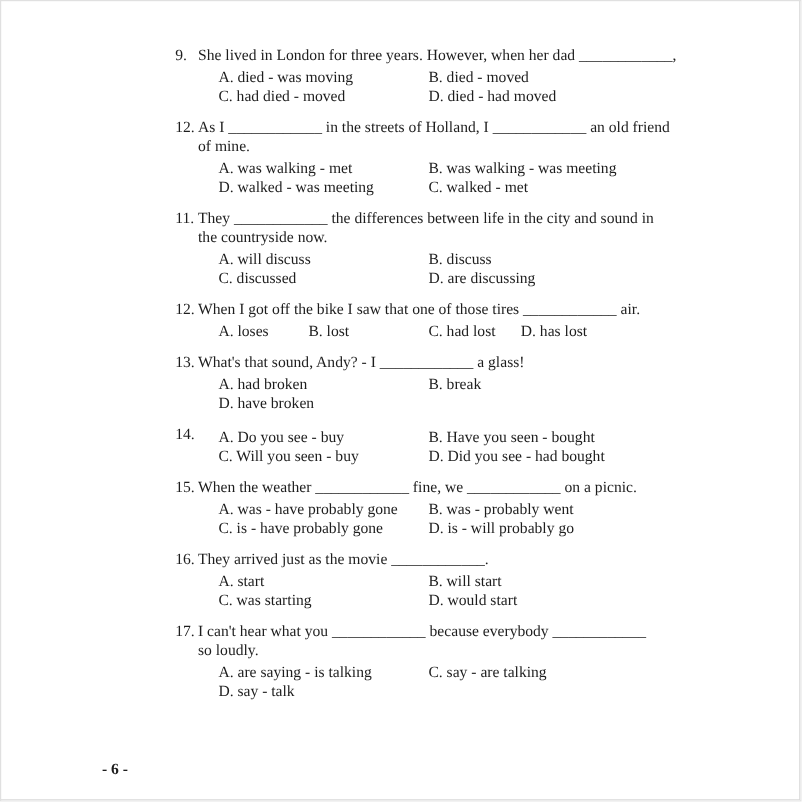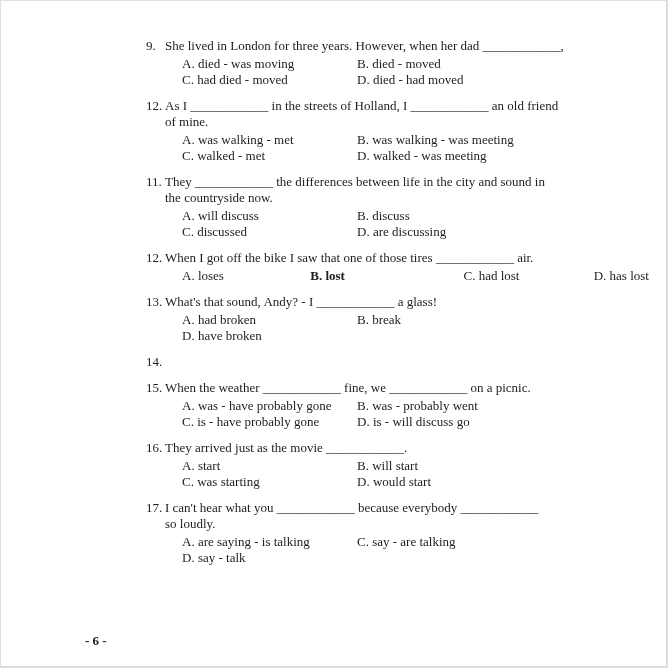--- a/index.html
+++ b/index.html
@@ -20,23 +20,23 @@
     box-shadow: inset -1px -1px 0 #d9d9d9;
   }
   .questions { padding: 37px 18px 0 145px; }
   .question { margin-bottom: 10px; }
   .q-row { display: flex; }
   .q-number { flex: none; width: 19px; }
   .q-content { flex: 1; min-width: 0; }
   .q-line { white-space: nowrap; }
   .q-options { margin-top: 2px; padding-left: 17px; }
   .q-options.grid2 { display: grid; grid-template-columns: 175px auto; }
-  .q-options.inline4 { display: flex; justify-content: space-between; }
+  .q-options.inline4 { display: flex; }
   .inline4 .opt-0 { width: 75px; }
-  .inline4 .opt-1 { width: 100px; font-weight: bold; }
+  .inline4 .opt-1 { width: 100px; }
   .inline4 .opt-2 { width: 77px; }
   .option { white-space: nowrap; }
   .page-number {
     position: absolute; left: 84px; top: 632px;
     font-weight: bold;
   }
 </style>
 </head>
 <body>
 
@@ -63,22 +63,22 @@
     <div class="q-row">
       <div class="q-number">12.</div>
       <div class="q-content">
         <div class="q-lines">
               <div class="q-line">As I ____________ in the streets of Holland, I ____________ an old friend</div>
               <div class="q-line">of mine.</div>
             </div>
         <div class="q-options grid2">
               <div class="option opt-0"><span>A.</span> <span>was walking - met</span></div>
               <div class="option opt-1"><span>B.</span> <span>was walking - was meeting</span></div>
+              <div class="option opt-3"><span>D.</span> <span>walked - was meeting</span></div>
               <div class="option opt-2"><span>C.</span> <span>walked - met</span></div>
-              <div class="option opt-3"><span>D.</span> <span>walked - was meeting</span></div>
             </div>
       </div>
     </div>
   </div>
 
   <div class="question">
     <div class="q-row">
       <div class="q-number">11.</div>
       <div class="q-content">
         <div class="q-lines">
@@ -125,36 +125,42 @@
               <div class="option opt-3"><span>D.</span> <span>have broken</span></div>
             </div>
       </div>
     </div>
   </div>
 
   <div class="question">
     <div class="q-row">
       <div class="q-number">14.</div>
       <div class="q-content">
+        <div class="q-options grid2">
+              <div class="option opt-0"><span>A.</span> <span>Do you see - buy</span></div>
+              <div class="option opt-1"><span>B.</span> <span>Have you seen - bought</span></div>
+              <div class="option opt-2"><span>C.</span> <span>Will you seen - buy</span></div>
+              <div class="option opt-3"><span>D.</span> <span>Did you see - had bought</span></div>
+            </div>
       </div>
     </div>
   </div>
 
   <div class="question">
     <div class="q-row">
       <div class="q-number">15.</div>
       <div class="q-content">
         <div class="q-lines">
               <div class="q-line">When the weather ____________ fine, we ____________ on a picnic.</div>
             </div>
         <div class="q-options grid2">
               <div class="option opt-0"><span>A.</span> <span>was - have probably gone</span></div>
               <div class="option opt-1"><span>B.</span> <span>was - probably went</span></div>
               <div class="option opt-2"><span>C.</span> <span>is - have probably gone</span></div>
-              <div class="option opt-3"><span>D.</span> <span>is - will discuss go</span></div>
+              <div class="option opt-3"><span>D.</span> <span>is - will probably go</span></div>
             </div>
       </div>
     </div>
   </div>
 
   <div class="question">
     <div class="q-row">
       <div class="q-number">16.</div>
       <div class="q-content">
         <div class="q-lines">

